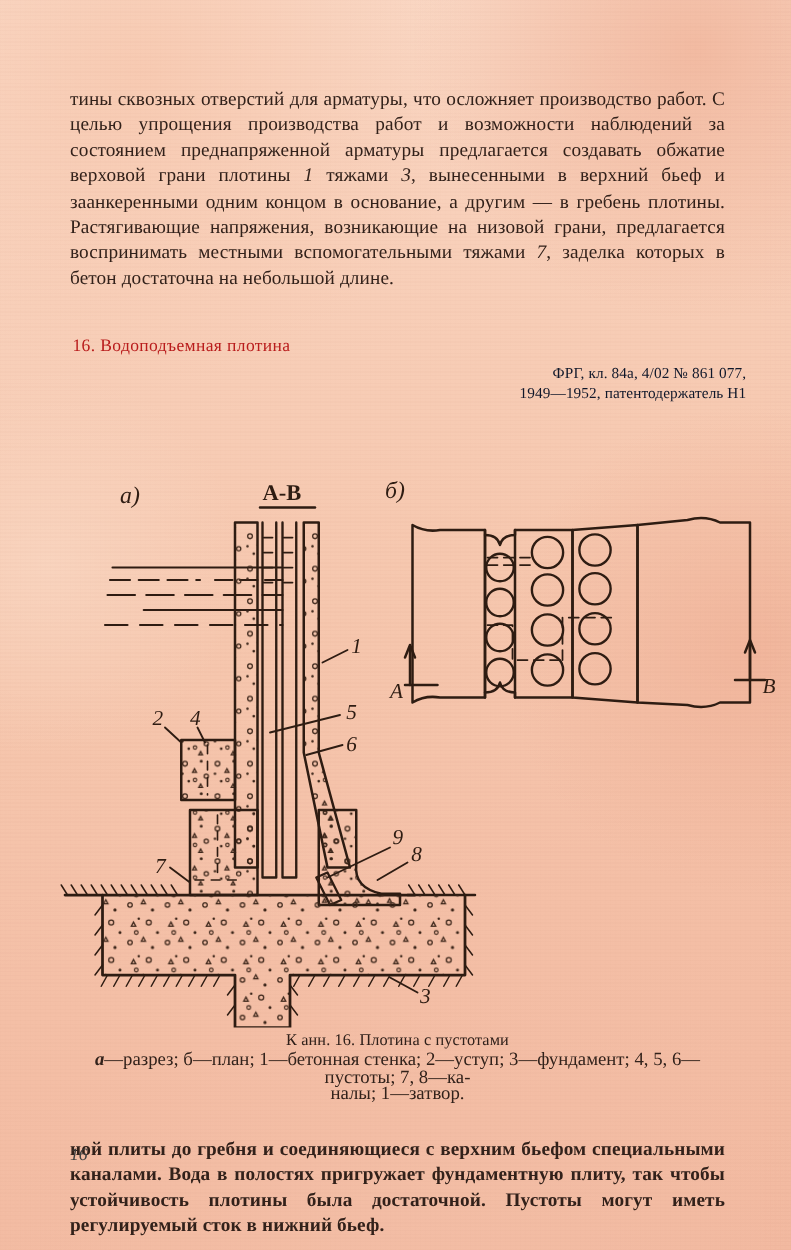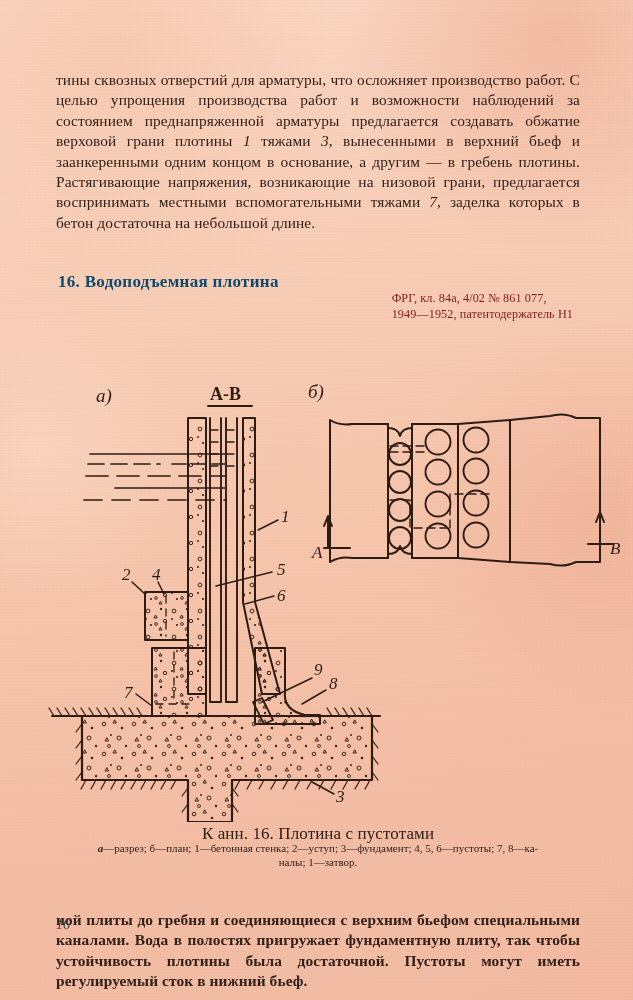--- a/index.html
+++ b/index.html
@@ -41,42 +41,42 @@
     margin-top:24px;
   }
   .para .ref{font-style:italic;}
 
   #p-top{left:56px;top:46px;width:524px;}
   #p-intro{left:56px;top:330px;width:524px;}
   #p-bottom{left:56px;top:886px;width:524px;font-weight:bold;}
 
   .heading{
     position:absolute;left:58px;top:258px;
-    font-size:17px;font-weight:bold;letter-spacing:.3px;color:#0c4a6e;
+    font-size:14px;font-weight:normal;letter-spacing:.3px;color:#b91c1c;
   }
   .patent{
-    position:absolute;right:60px;top:291px;
-    font-size:12.2px;line-height:15.6px;color:#7f1d1d;
+    position:absolute;right:36px;top:291px;
+    font-size:12.2px;line-height:15.6px;text-align:right;color:#0f172a;
     letter-spacing:.1px;
   }
   .pagenum{
     position:absolute;left:56px;top:917px;font-size:14px;color:#404040;font-style:italic;
   }
 
   
   .figure{position:absolute;left:40px;top:372px;width:600px;height:450px;}
   .figure svg{display:block;}
 
   .fig-caption{
     position:absolute;left:56px;top:824px;width:524px;
-    text-align:center;font-size:17px;color:#30201a;letter-spacing:.1px;
+    text-align:center;font-size:13px;color:#30201a;letter-spacing:.1px;
   }
   .fig-legend{
     position:absolute;left:52px;top:842px;width:532px;
-    text-align:center;font-size:11px;line-height:13.6px;color:#32221b;
+    text-align:center;font-size:15px;line-height:13.6px;color:#32221b;
     letter-spacing:0px;
   }
   .fig-legend .it{font-style:italic;font-weight:bold;}
 </style>
 </head>
 <body>
 
 <div class="paper"></div>
 <div class="grain"></div>
 

